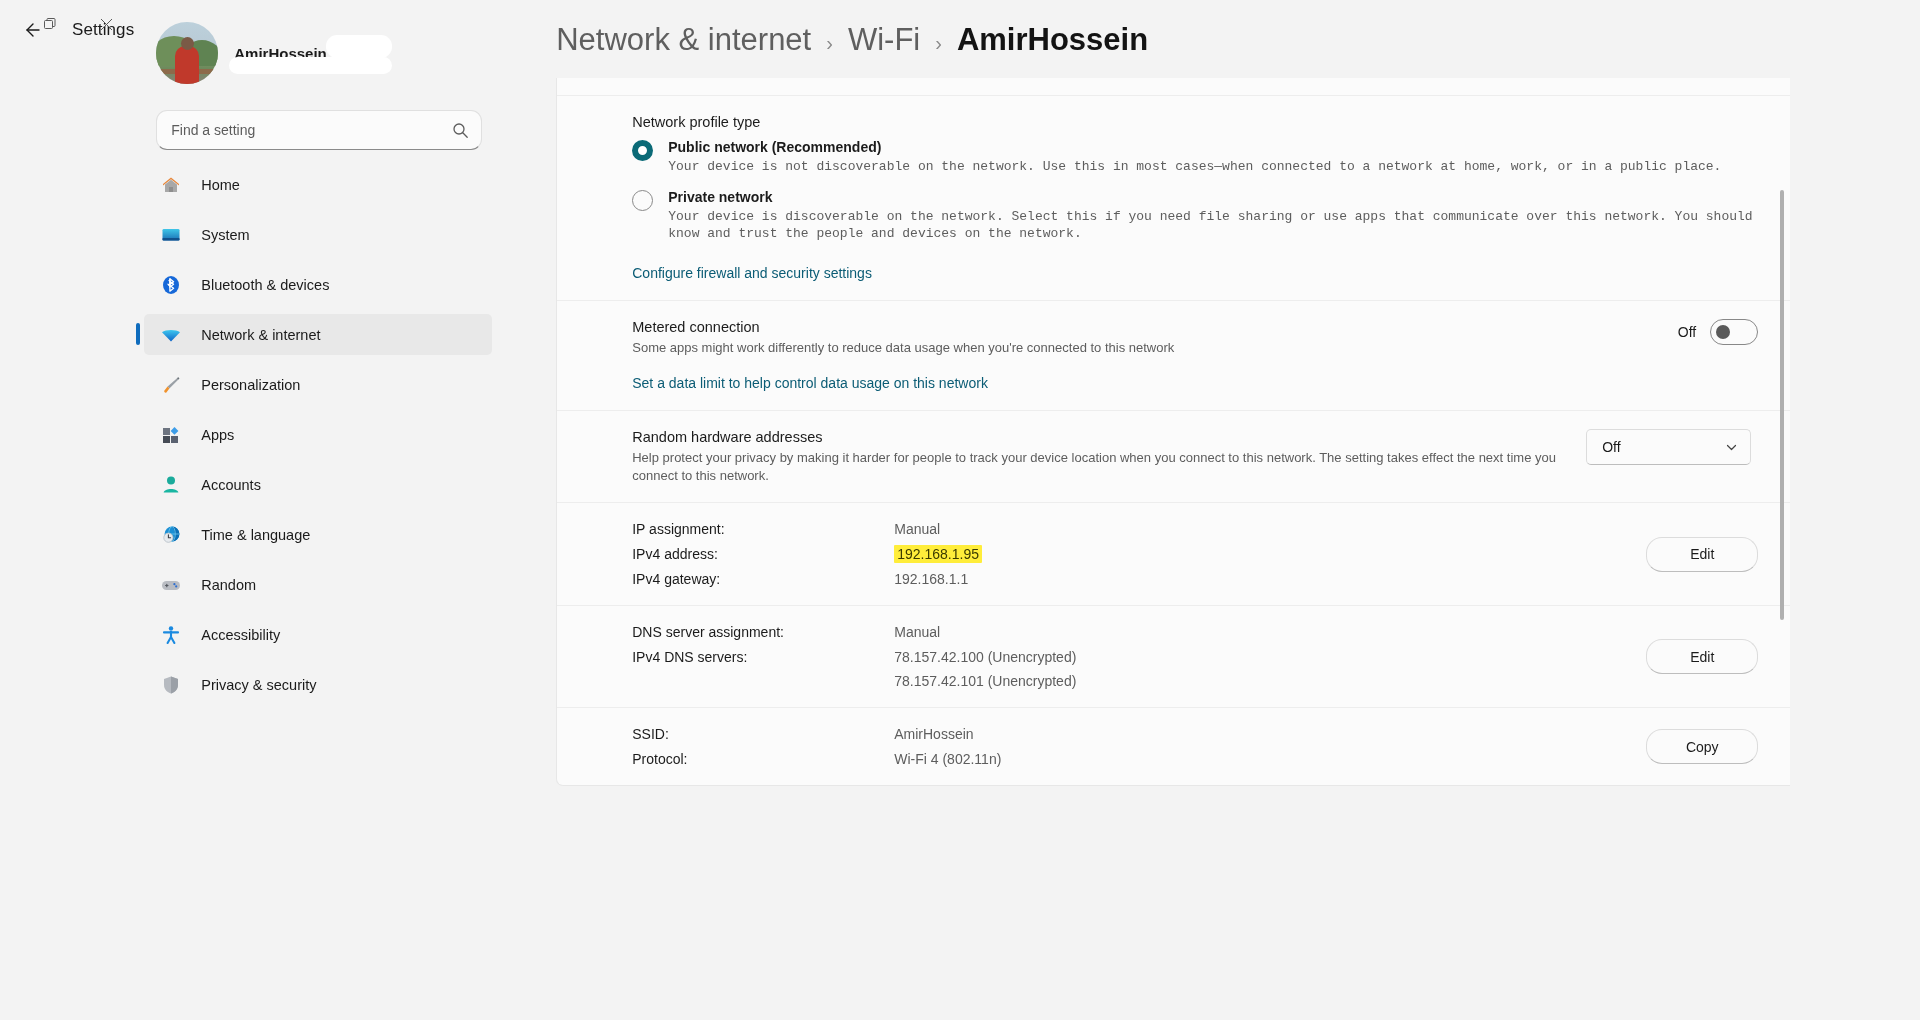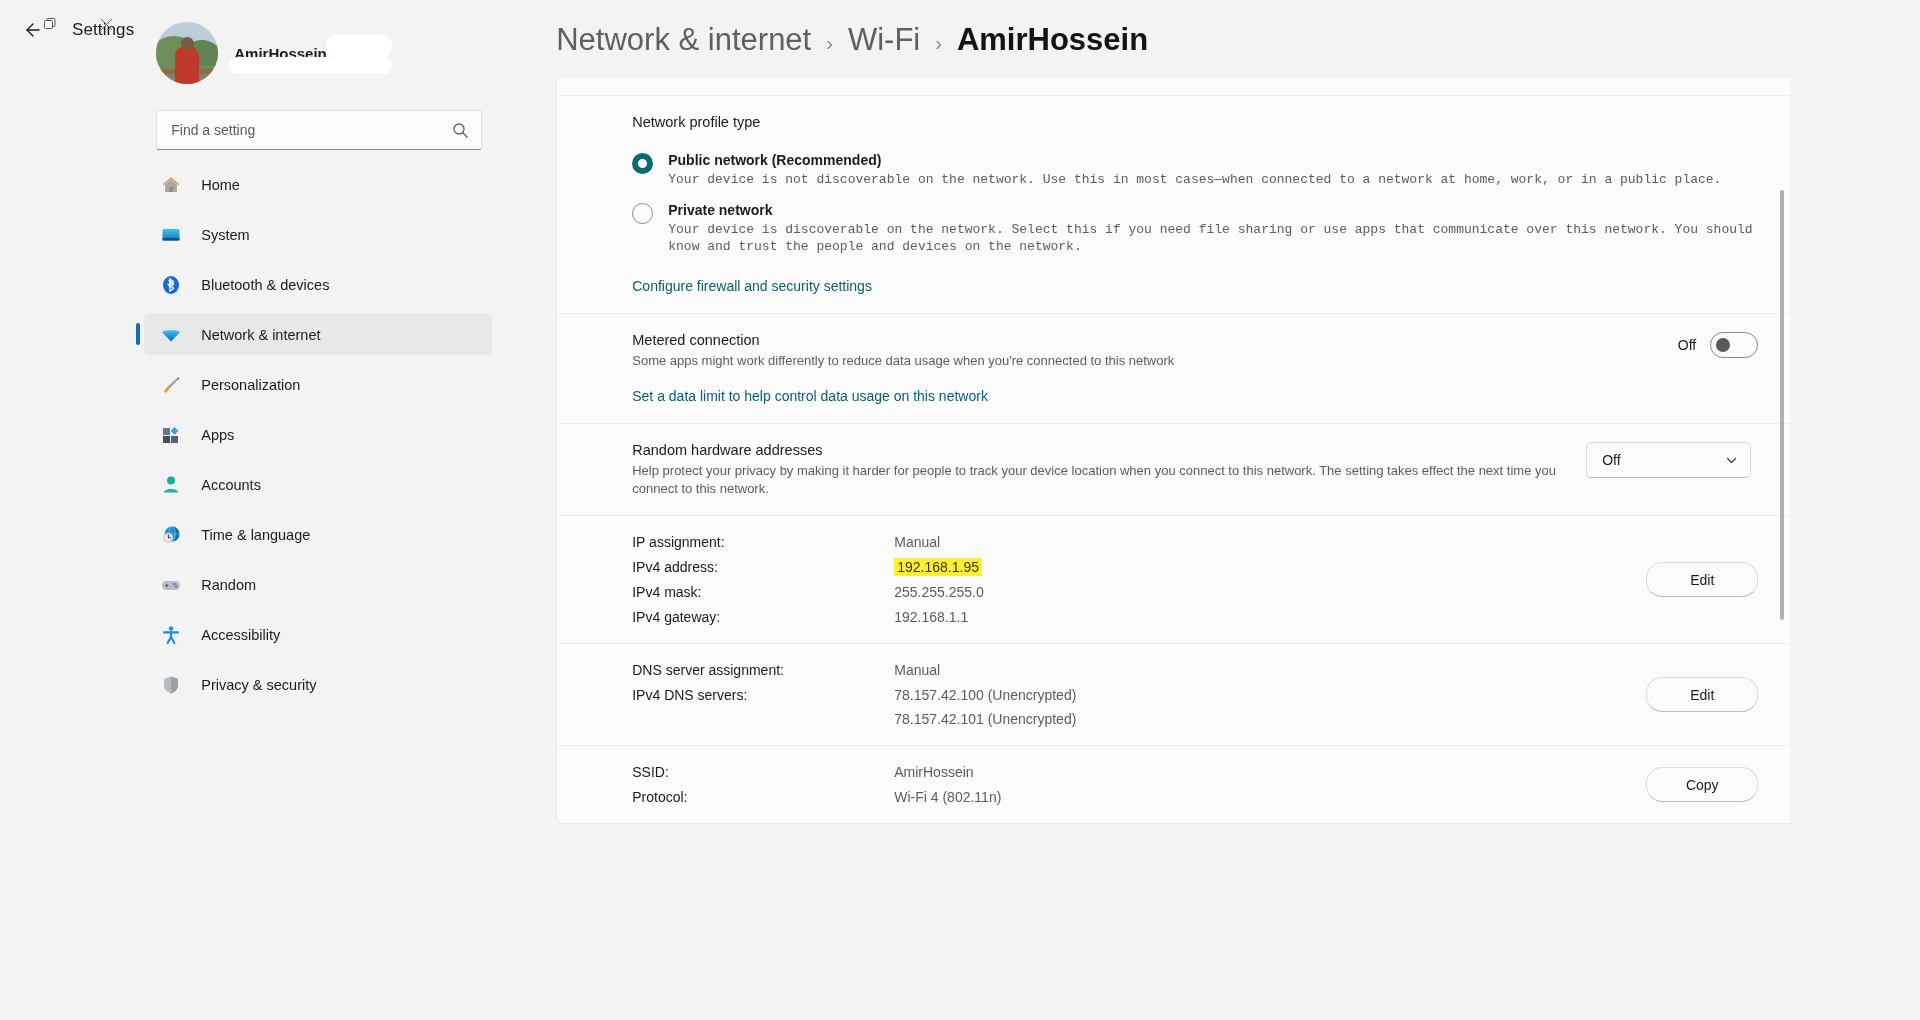--- a/index.html
+++ b/index.html
@@ -77,21 +77,21 @@
   }
   .redact2 {
     position: absolute; left: -5px; top: 12px; width: 163px; height: 17px;
     background: #fff; border-radius: 9px;
   }
 
   .search-wrap { padding: 18px 22px 0 22px; }
   .search-box {
     height: 40px; background: #fbfbfb; border: 1px solid #e0e0e0;
     border-bottom: 1px solid #8a8a8a;
-    border-radius: 3px; display: flex; align-items: center;
+    border-radius: 11px; display: flex; align-items: center;
     padding: 0 12px 0 14px; cursor: text;
   }
   .search-box input {
     flex: 1; border: none; outline: none; background: transparent;
     font-family: "Liberation Sans", sans-serif; font-size: 14px; color: #1b1b1b;
   }
   .search-box input::placeholder { color: #5c5c5c; }
 
   .nav { margin-top: 14px; padding: 0 12px 0 10px; overflow: hidden; text-align: right; }
   .nav-item {
@@ -124,21 +124,21 @@
   .panel {
     margin: 0 0 0 52px; width: 1247px;
     background: #fbfbfb; border: 1px solid #e7e7e7; border-top: none;
     border-radius: 0 0 7px 7px;
   }
   .card-top-clip { height: 18px; border-bottom: 1px solid #ededed; }
   .sec { padding: 18px 0; border-bottom: 1px solid #ededed; }
   .sec:last-child { border-bottom: none; }
   .sec-inner { padding: 0 44px 0 75px; }
 
-  .sec-title { font-size: 14.5px; color: #1b1b1b; margin-bottom: 22px; }
+  .sec-title { font-size: 14.5px; color: #1b1b1b; margin-bottom: 9px; }
 
   .radio-row { display: flex; align-items: flex-start; margin-bottom: 14px; }
   .radio {
     width: 21px; height: 21px; flex: 0 0 21px; border-radius: 50%;
     border: 1.6px solid #898989; background: #fbfbfb; margin-right: 15px;
     margin-top: 1px; cursor: pointer; position: relative;
   }
   .radio.checked { border: 6px solid #0b6a77; background: #fff; }
   .radio-text { flex: 1; }
   .radio-label { font-size: 14px; font-weight: 600; color: #1b1b1b; margin-bottom: 3px; }
@@ -487,24 +487,20 @@
                   <div class="kv-table">
                     <div class="kv-row">
                       <span class="kv-k">IP assignment:</span>
                       <span class="kv-v">Manual</span>
                     </div>
                     <div class="kv-row">
                       <span class="kv-k">IPv4 address:</span>
                       <span class="kv-v"><span class="hl">192.168.1.95</span></span>
                     </div>
                     <div class="kv-row">
-                      <span class="kv-k">IPv4 mask:</span>
-                      <span class="kv-v">255.255.255.0</span>
-                    </div>
-                    <div class="kv-row">
                       <span class="kv-k">IPv4 gateway:</span>
                       <span class="kv-v">192.168.1.1</span>
                     </div>
                   </div>
                 </div>
                 <div class="row-ctl">
                   <button class="btn">Edit</button>
                 </div>
               </div>
             </div>

